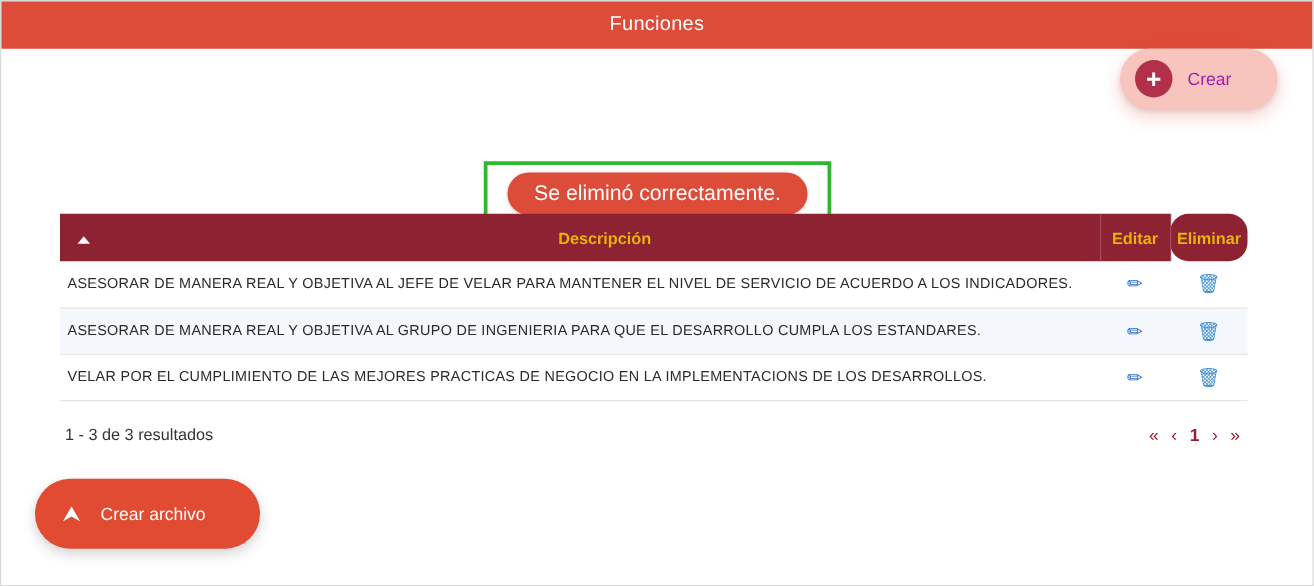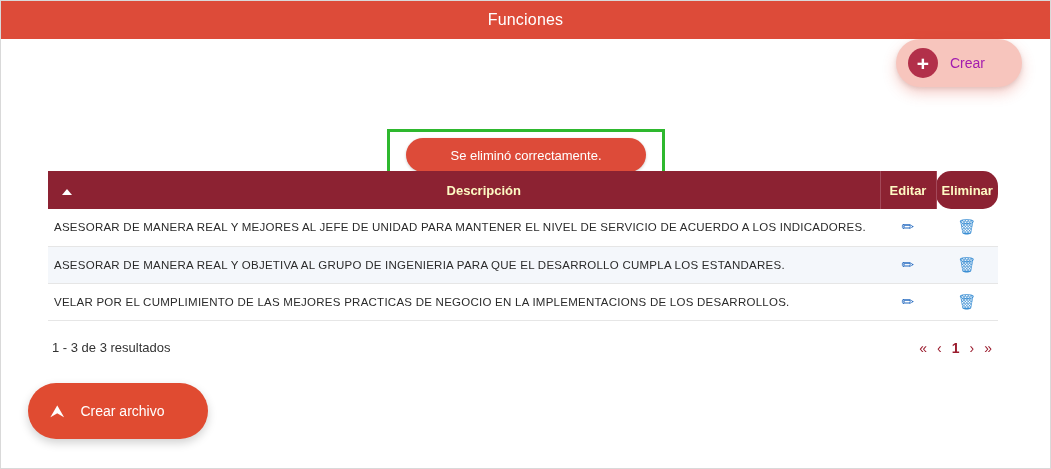--- a/index.html
+++ b/index.html
@@ -82,41 +82,41 @@
     display: flex;
     align-items: center;
     justify-content: center;
   }
   .toast {
     width: 240px;
     height: 34px;
     background: #dd4b39;
     border-radius: 18px;
     color: #ffffff;
-    font-size: 13px;
+    font-size: 17px;
     display: flex;
     align-items: center;
     justify-content: center;
     box-shadow: 0 1px 3px rgba(0,0,0,.2);
   }
   
   .table-area {
     position: absolute;
     top: 170px;
     left: 47px;
     width: 950px;
   }
   table.grid {
     width: 100%;
     border-collapse: collapse;
     table-layout: fixed;
   }
   table.grid thead th {
     background: #8c2232;
-    color: #fef9c3;
+    color: #eab308;
     height: 38px;
     font-size: 13px;
     font-weight: 700;
     vertical-align: middle;
   }
   th.col-sort { width: 40px; text-align: left; padding-left: 14px; }
   th.col-desc { text-align: center; }
   th.col-edit { width: 56px; text-align: center; border-left: 1px solid #a4495a; }
   th.col-del  { width: 62px; text-align: center; border-left: 1px solid #a4495a; border-radius: 15px; }
   .caret-up {
@@ -199,21 +199,21 @@
           <th class="col-sort">
             <span class="caret-up"></span>
           </th>
           <th class="col-desc">Descripción</th>
           <th class="col-edit">Editar</th>
           <th class="col-del">Eliminar</th>
         </tr>
       </thead>
       <tbody>
         <tr>
-          <td class="cell-desc" colspan="2">ASESORAR DE MANERA REAL Y MEJORES AL JEFE DE UNIDAD PARA MANTENER EL NIVEL DE SERVICIO DE ACUERDO A LOS INDICADORES.</td>
+          <td class="cell-desc" colspan="2">ASESORAR DE MANERA REAL Y OBJETIVA AL JEFE DE VELAR PARA MANTENER EL NIVEL DE SERVICIO DE ACUERDO A LOS INDICADORES.</td>
           <td class="cell-icon">
             <span class="pencil-icon">✏</span>
           </td>
           <td class="cell-icon">
             <span class="trash-icon">🗑</span>
           </td>
         </tr>
         <tr class="alt">
           <td class="cell-desc" colspan="2">ASESORAR DE MANERA REAL Y OBJETIVA AL GRUPO DE INGENIERIA PARA QUE EL DESARROLLO CUMPLA LOS ESTANDARES.</td>
           <td class="cell-icon">

